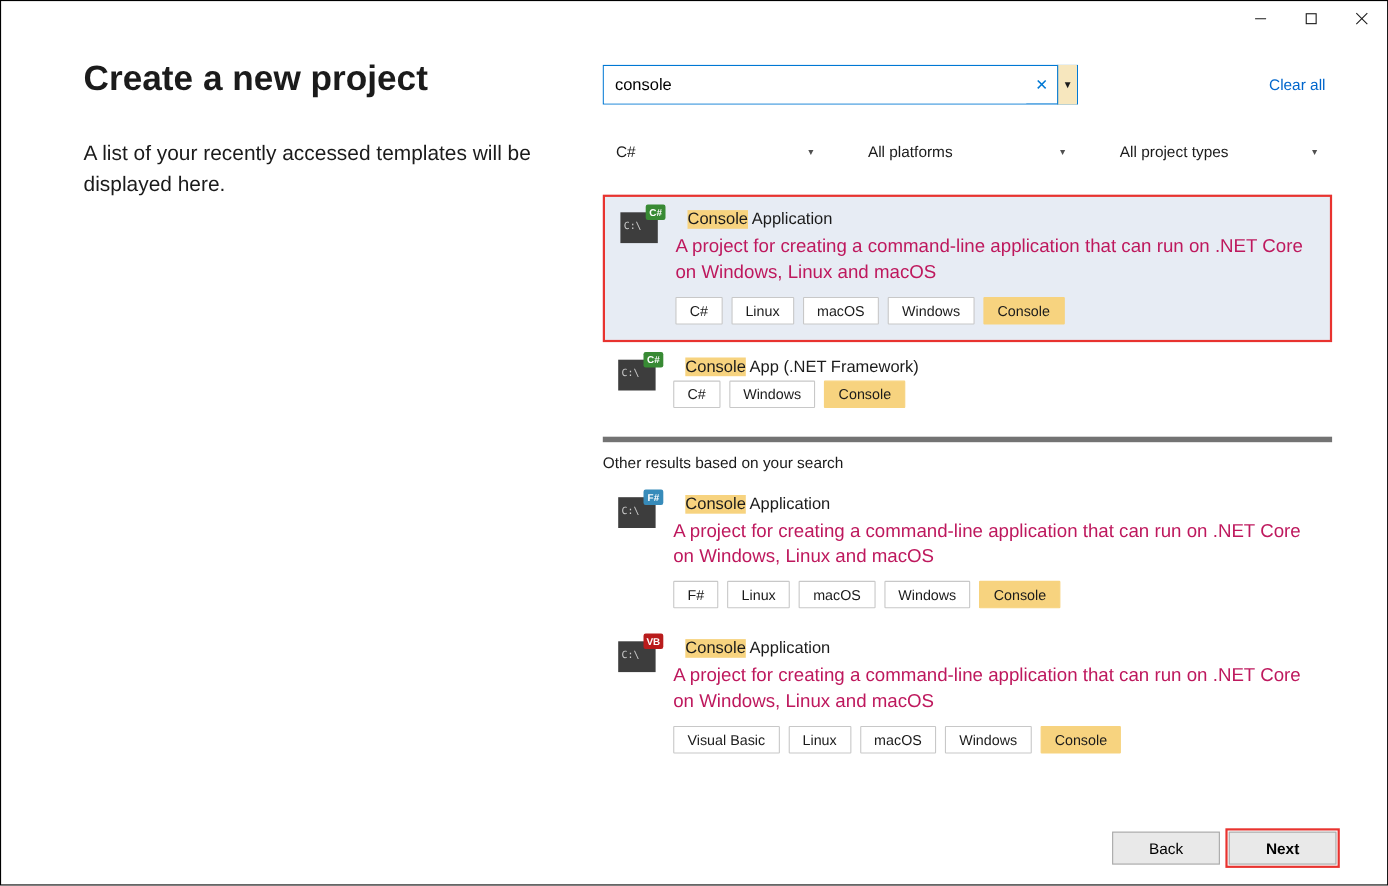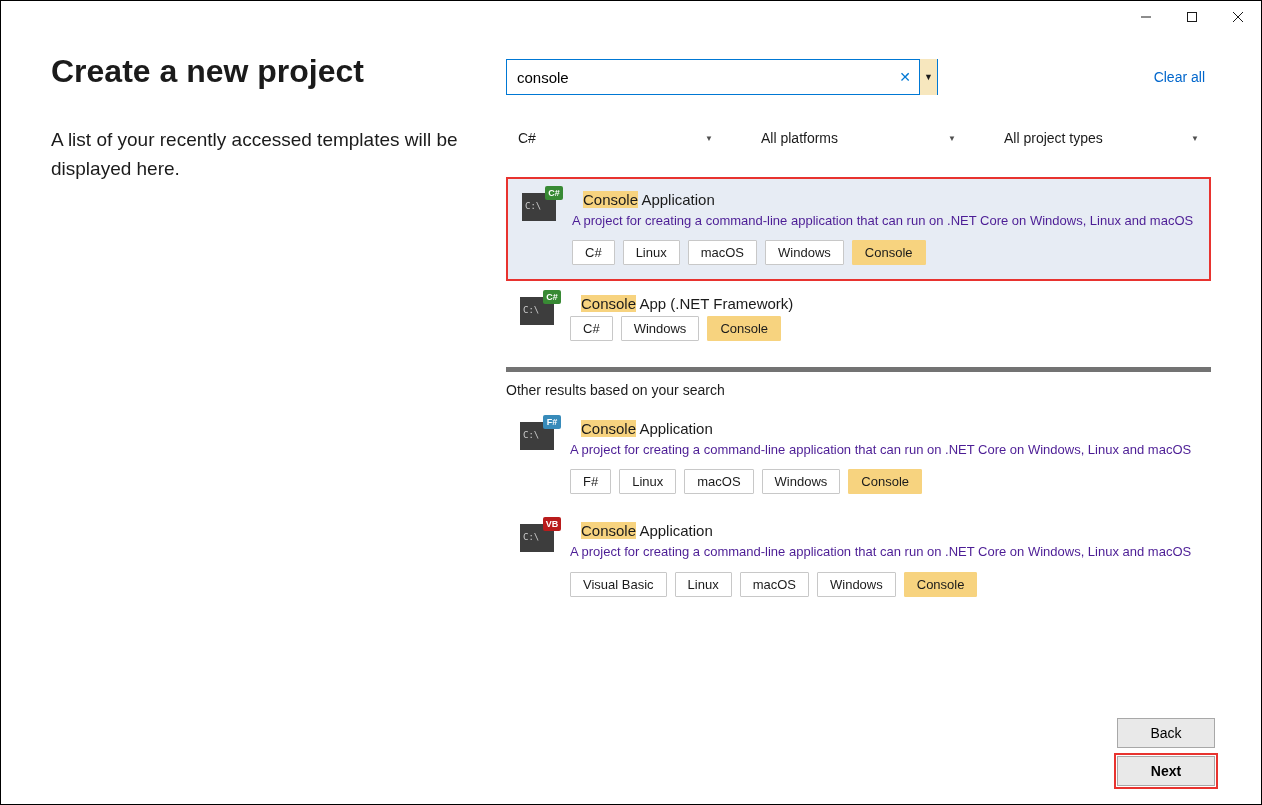--- a/index.html
+++ b/index.html
@@ -26,21 +26,22 @@
     display: flex;
     align-items: center;
     justify-content: center;
     font-size: 14px;
     color: #1b1b1b;
     cursor: pointer;
   }
   .main {
     display: flex;
     padding: 20px 50px 0 50px;
-    gap: 30px;
+    gap: 47px;
+    margin-left: 25px;
   }
   .left-col {
     width: 425px;
     flex-shrink: 0;
   }
   .page-title {
     font-size: 32px;
     font-weight: 600;
     margin-bottom: 36px;
   }
@@ -170,22 +171,22 @@
   .tmpl-body { flex: 1; }
   .tmpl-title {
     font-size: 15px;
     margin-bottom: 4px;
     padding-left: 11px;
   }
   .hl {
     background: #f7d37f;
   }
   .tmpl-desc {
-    font-size: 13px;
-    color: #4c1d95;
+    font-size: 17px;
+    color: #be185d;
     line-height: 1.4;
     margin-bottom: 10px;
   }
   .tags {
     display: flex;
     gap: 8px;
     flex-wrap: wrap;
   }
   .tag {
     font-size: 13px;
@@ -204,21 +205,20 @@
     margin: 12px 0 10px 0;
     border-top: 5px solid #737373;
     padding-top: 10px;
   }
   .footer {
     position: absolute;
     bottom: 18px;
     right: 46px;
     display: flex;
     gap: 8px;
-    flex-direction: column;
   }
   .btn {
     width: 98px;
     height: 30px;
     border: 1px solid #a8a8a8;
     background: #e9e9e9;
     font-size: 14px;
     font-family: inherit;
     cursor: pointer;
   }

